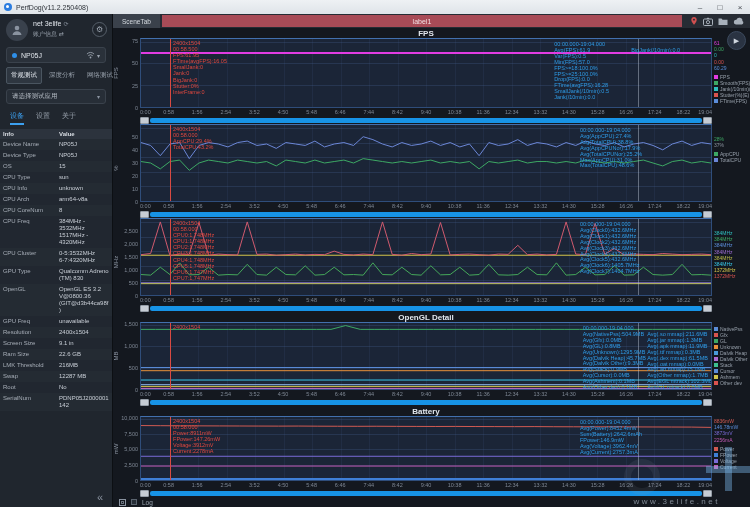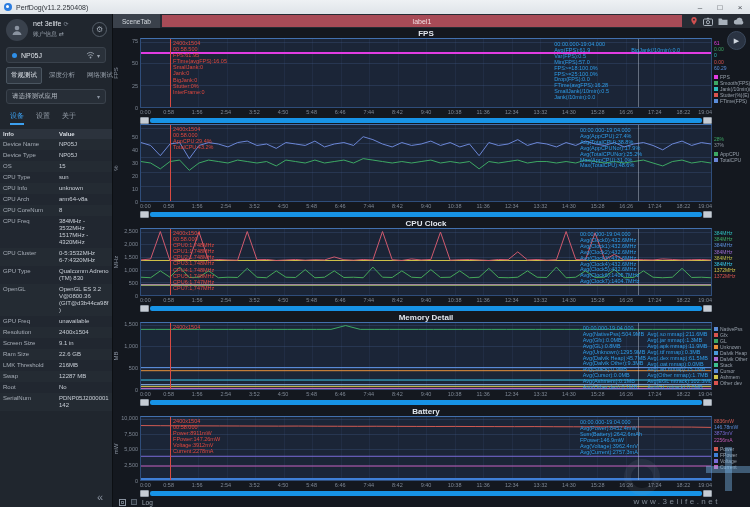--- a/index.html
+++ b/index.html
@@ -543,21 +543,20 @@
                 <div class="ytick" style="top: 3.84615%;">2,500</div>
                 <div class="ytick" style="top: 23.0769%;">2,000</div>
                 <div class="ytick" style="top: 42.3077%;">1,500</div>
                 <div class="ytick" style="top: 61.5385%;">1,000</div>
                 <div class="ytick" style="top: 80.7692%;">500</div>
                 <div class="ytick" style="top: 100%;">0</div>
               </div>
               <div class="g-bot"></div>
             </div>
             <div class="pcol">
-              <div class="c-title">CPU Clock</div>
               <div class="plot">
                 <div class="hgrid" style="top: 3.84615%;"></div>
                 <div class="hgrid" style="top: 23.0769%;"></div>
                 <div class="hgrid" style="top: 42.3077%;"></div>
                 <div class="hgrid" style="top: 61.5385%;"></div>
                 <div class="hgrid" style="top: 80.7692%;"></div>
                 <div class="hgrid" style="top: 100%;"></div>
                 <div class="vgrid" style="left: 5%;"></div>
                 <div class="vgrid" style="left: 10%;"></div>
                 <div class="vgrid" style="left: 15%;"></div>
@@ -661,21 +660,21 @@
               <div class="g-ticks">
                 <div class="y-unit">MB</div>
                 <div class="ytick" style="top: 3.22581%;">1,500</div>
                 <div class="ytick" style="top: 35.4839%;">1,000</div>
                 <div class="ytick" style="top: 67.7419%;">500</div>
                 <div class="ytick" style="top: 100%;">0</div>
               </div>
               <div class="g-bot"></div>
             </div>
             <div class="pcol">
-              <div class="c-title">Memory Detail</div>
+              <div class="c-title">OpenGL Detail</div>
               <div class="plot">
                 <div class="hgrid" style="top: 3.22581%;"></div>
                 <div class="hgrid" style="top: 35.4839%;"></div>
                 <div class="hgrid" style="top: 67.7419%;"></div>
                 <div class="hgrid" style="top: 100%;"></div>
                 <div class="vgrid" style="left: 5%;"></div>
                 <div class="vgrid" style="left: 10%;"></div>
                 <div class="vgrid" style="left: 15%;"></div>
                 <div class="vgrid" style="left: 20%;"></div>
                 <div class="vgrid" style="left: 25%;"></div>

